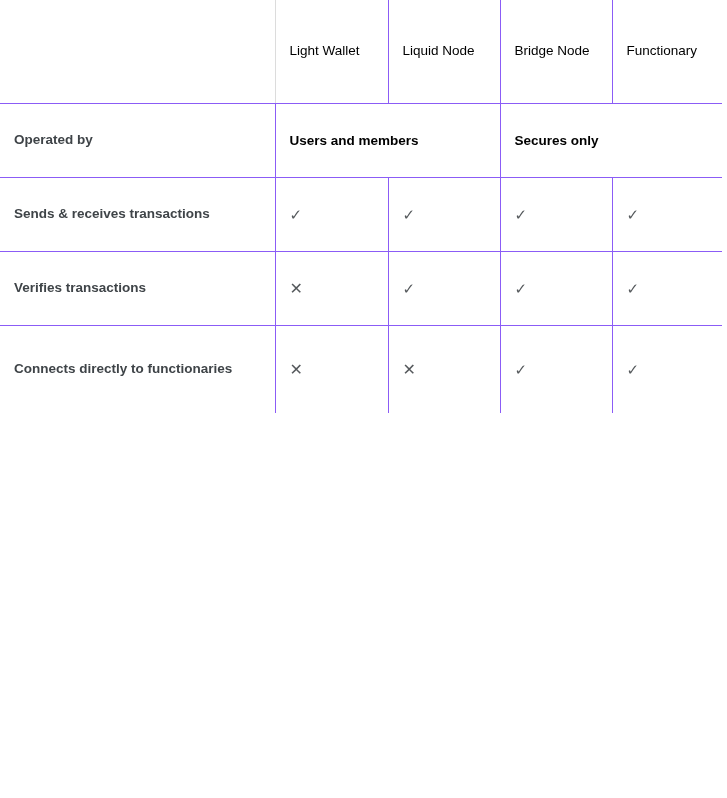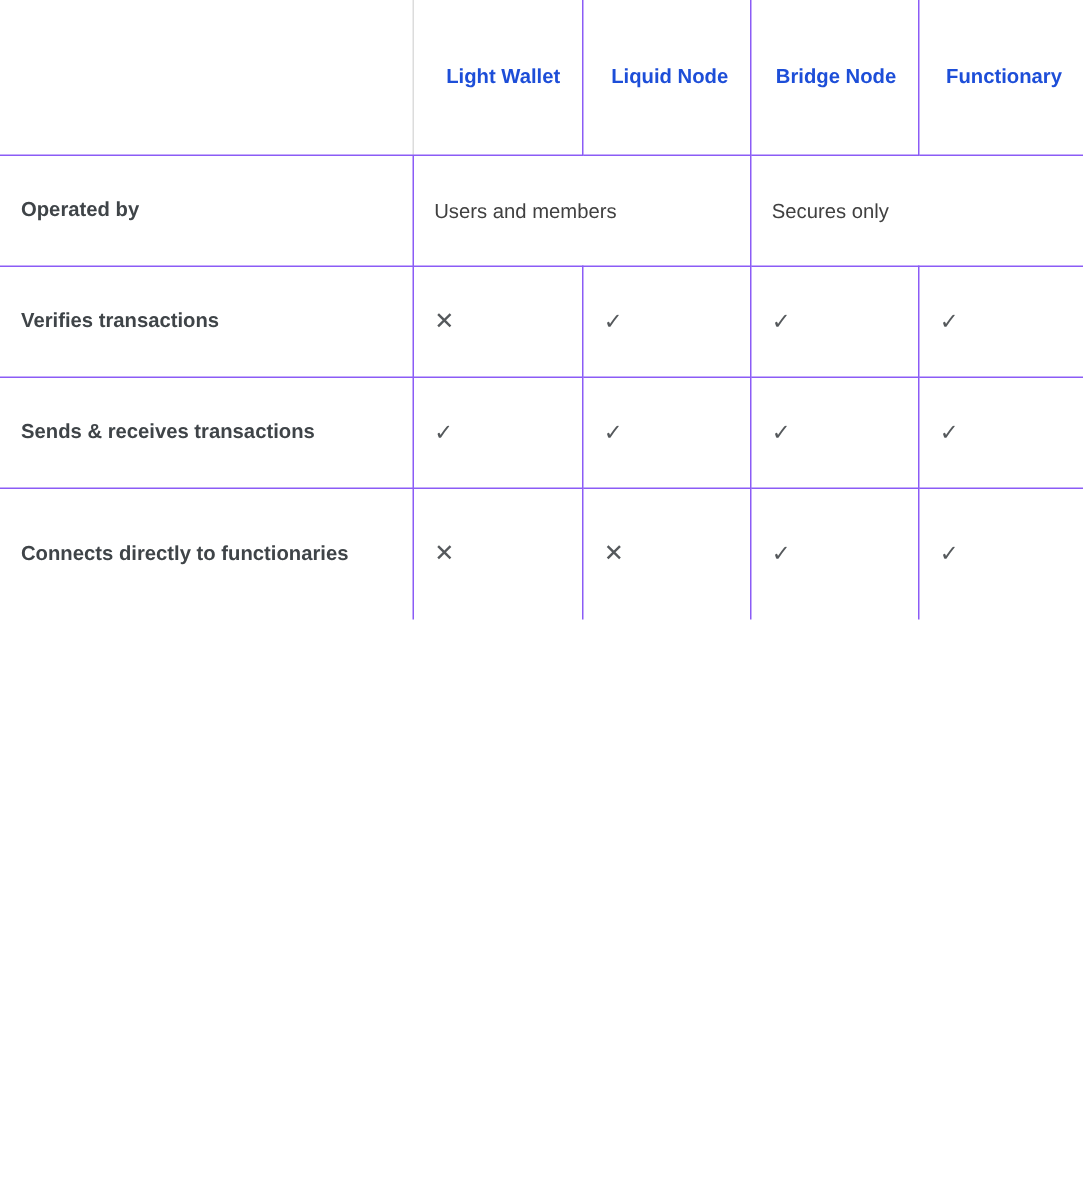--- a/index.html
+++ b/index.html
@@ -52,42 +52,42 @@
   }
   table.comparison tr:last-child td {
     border-bottom: none;
   }
   table.comparison th:last-child,
   table.comparison td:last-child {
     border-right: none;
   }
 
   thead th {
-    text-align: right;
-    font-weight: bold;
+    text-align: left;
+    font-weight: normal;
     font-size: 13.5px;
-    color: #1d4ed8;
+    color: #000000;
     line-height: 1.55;
     height: 103px;
     vertical-align: middle;
   }
   thead th.blank-head {
     border-right: 1px solid #dcdcdc;
   }
 
   td.feature-cell {
     font-weight: bold;
     font-size: 13.5px;
     color: #3f4448;
     line-height: 1.6;
   }
   td.value-cell {
     font-size: 13.5px;
-    color: #404040;
-    font-weight: normal;
+    color: #000000;
+    font-weight: bold;
   }
   td.mark-cell {
     font-size: 15px;
     color: #5c6165;
     text-align: left;
     padding-left: 14px;
   }
   .mark-yes {
     font-size: 15px;
     color: #55595c;
@@ -122,29 +122,29 @@
         <th>Functionary</th>
       </tr>
     </thead>
     <tbody id="table-body">
         <tr>
           <td class="feature-cell">Operated by</td>
           <td class="value-cell" colspan="2">Users and members</td>
           <td class="value-cell" colspan="2">Secures only</td>
         </tr>
         <tr>
-          <td class="feature-cell">Verifies transactions</td>
-          <td class="mark-cell"><span class="mark-no">✕</span></td>
+          <td class="feature-cell">Sends &amp; receives transactions</td>
+          <td class="mark-cell"><span class="mark-yes">✓</span></td>
           <td class="mark-cell"><span class="mark-yes">✓</span></td>
           <td class="mark-cell"><span class="mark-yes">✓</span></td>
           <td class="mark-cell"><span class="mark-yes">✓</span></td>
         </tr>
         <tr>
-          <td class="feature-cell">Sends &amp; receives transactions</td>
-          <td class="mark-cell"><span class="mark-yes">✓</span></td>
+          <td class="feature-cell">Verifies transactions</td>
+          <td class="mark-cell"><span class="mark-no">✕</span></td>
           <td class="mark-cell"><span class="mark-yes">✓</span></td>
           <td class="mark-cell"><span class="mark-yes">✓</span></td>
           <td class="mark-cell"><span class="mark-yes">✓</span></td>
         </tr>
         <tr class="tall">
           <td class="feature-cell">Connects directly to functionaries</td>
           <td class="mark-cell"><span class="mark-no">✕</span></td>
           <td class="mark-cell"><span class="mark-no">✕</span></td>
           <td class="mark-cell"><span class="mark-yes">✓</span></td>
           <td class="mark-cell"><span class="mark-yes">✓</span></td>

